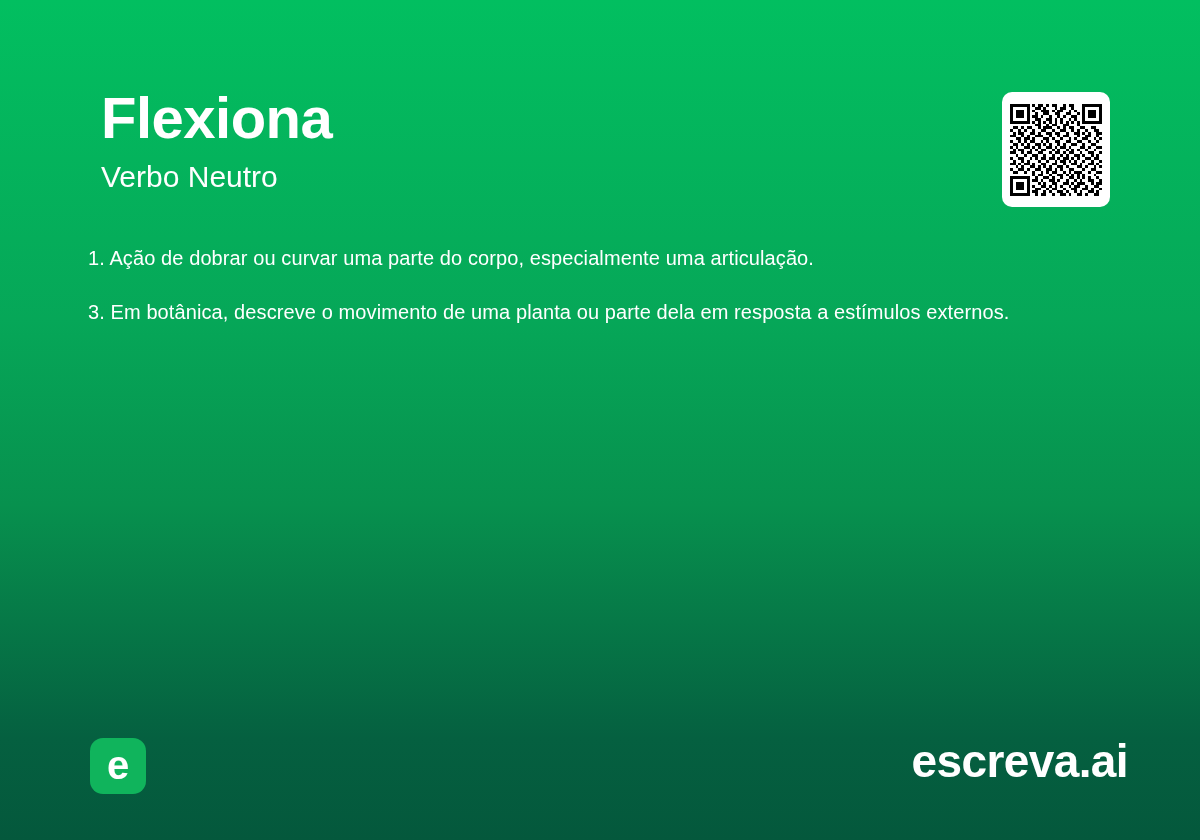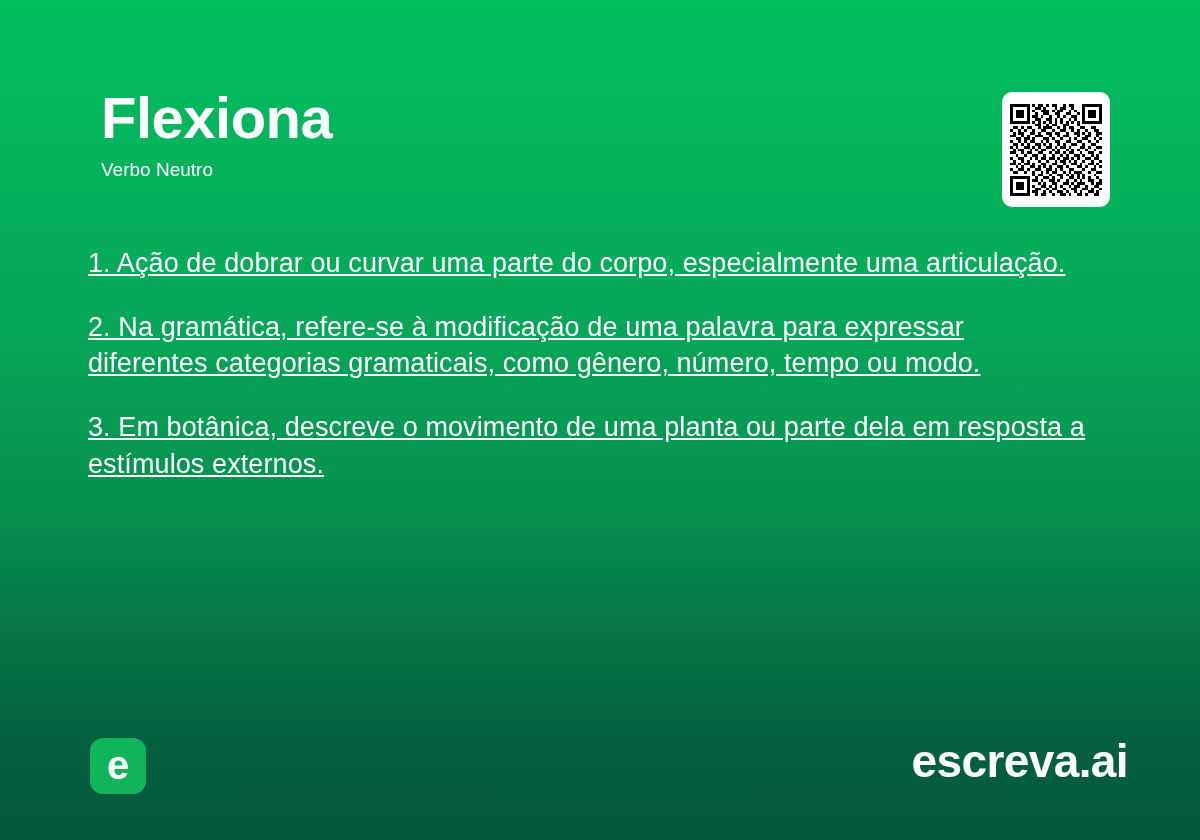--- a/index.html
+++ b/index.html
@@ -35,21 +35,21 @@
     color: #ffffff;
     font-size: 58px;
     font-weight: bold;
     letter-spacing: -0.5px;
     line-height: 1.05;
   }
 
   .word-class {
     margin: 10px 0 0 0;
     color: #ffffff;
-    font-size: 19px;
+    font-size: 30px;
     font-weight: 500;
     line-height: 1.2;
   }
 
   .qr-panel {
     position: absolute;
     left: 1002px;
     top: 92px;
     width: 108px;
     height: 115px;
@@ -69,26 +69,25 @@
 
   .definitions {
     position: absolute;
     left: 88px;
     top: 245px;
     width: 1000px;
   }
 
   .definition {
     color: #ffffff;
-    font-size: 27px;
+    font-size: 20px;
     line-height: 1.36;
     margin: 0 0 27px 0;
     font-weight: 400;
     letter-spacing: 0.1px;
-    text-decoration: underline;
   }
   .definition:last-child { margin-bottom: 8px; }
 
   .footer {
     position: absolute;
     left: 0;
     right: 0;
     bottom: 0;
     height: 130px;
   }
@@ -499,21 +498,20 @@
       <g fill="#000000">
         <rect x="2" y="2" width="3" height="3"></rect>
           <rect x="28" y="2" width="3" height="3"></rect>
           <rect x="2" y="28" width="3" height="3"></rect>
       </g>
     </svg>
   </div>
 
   <div class="definitions">
     <p class="definition">1. Ação de dobrar ou curvar uma parte do corpo, especialmente uma articulação.</p>
-    <p class="definition">2. Na gramática, refere-se à modificação de uma palavra para expressar diferentes categorias gramaticais, como gênero, número, tempo ou modo.</p>
     <p class="definition">3. Em botânica, descreve o movimento de uma planta ou parte dela em resposta a estímulos externos.</p>
   </div>
 
   <div class="footer">
     <div class="brand-logo">
       <span class="brand-logo-letter">e</span>
     </div>
     <div class="brand-wordmark">escreva.ai</div>
   </div>
 

